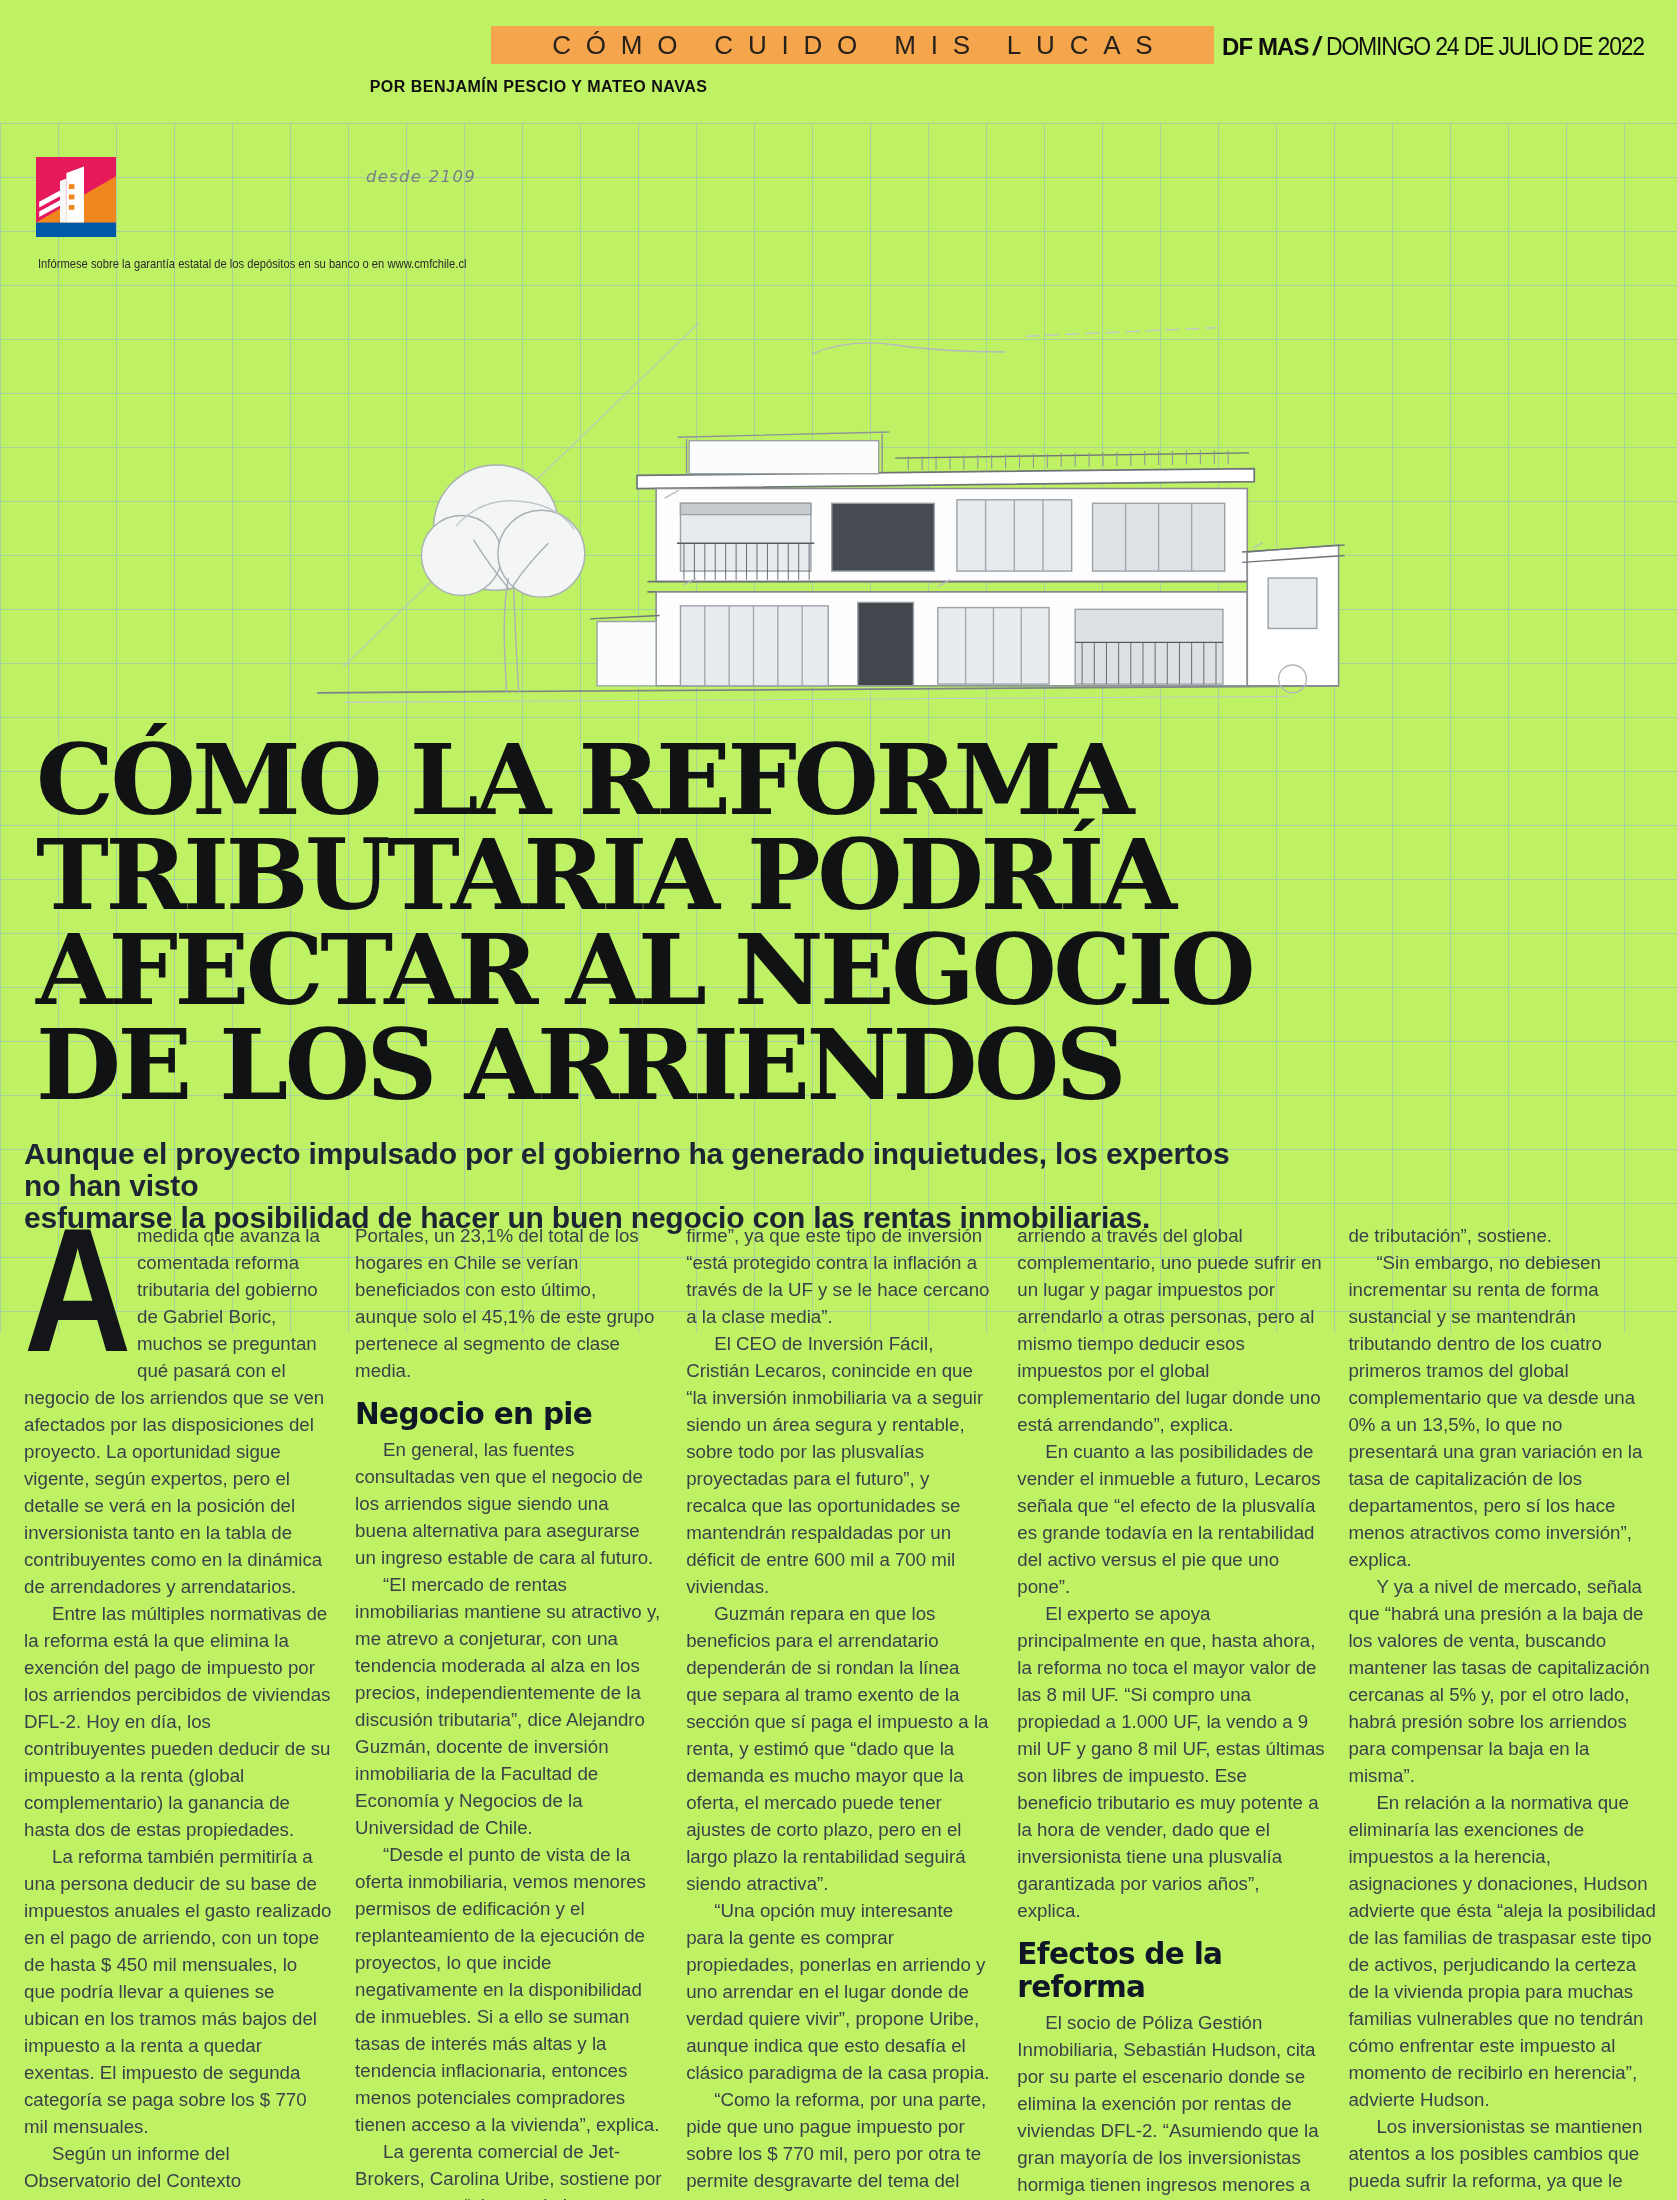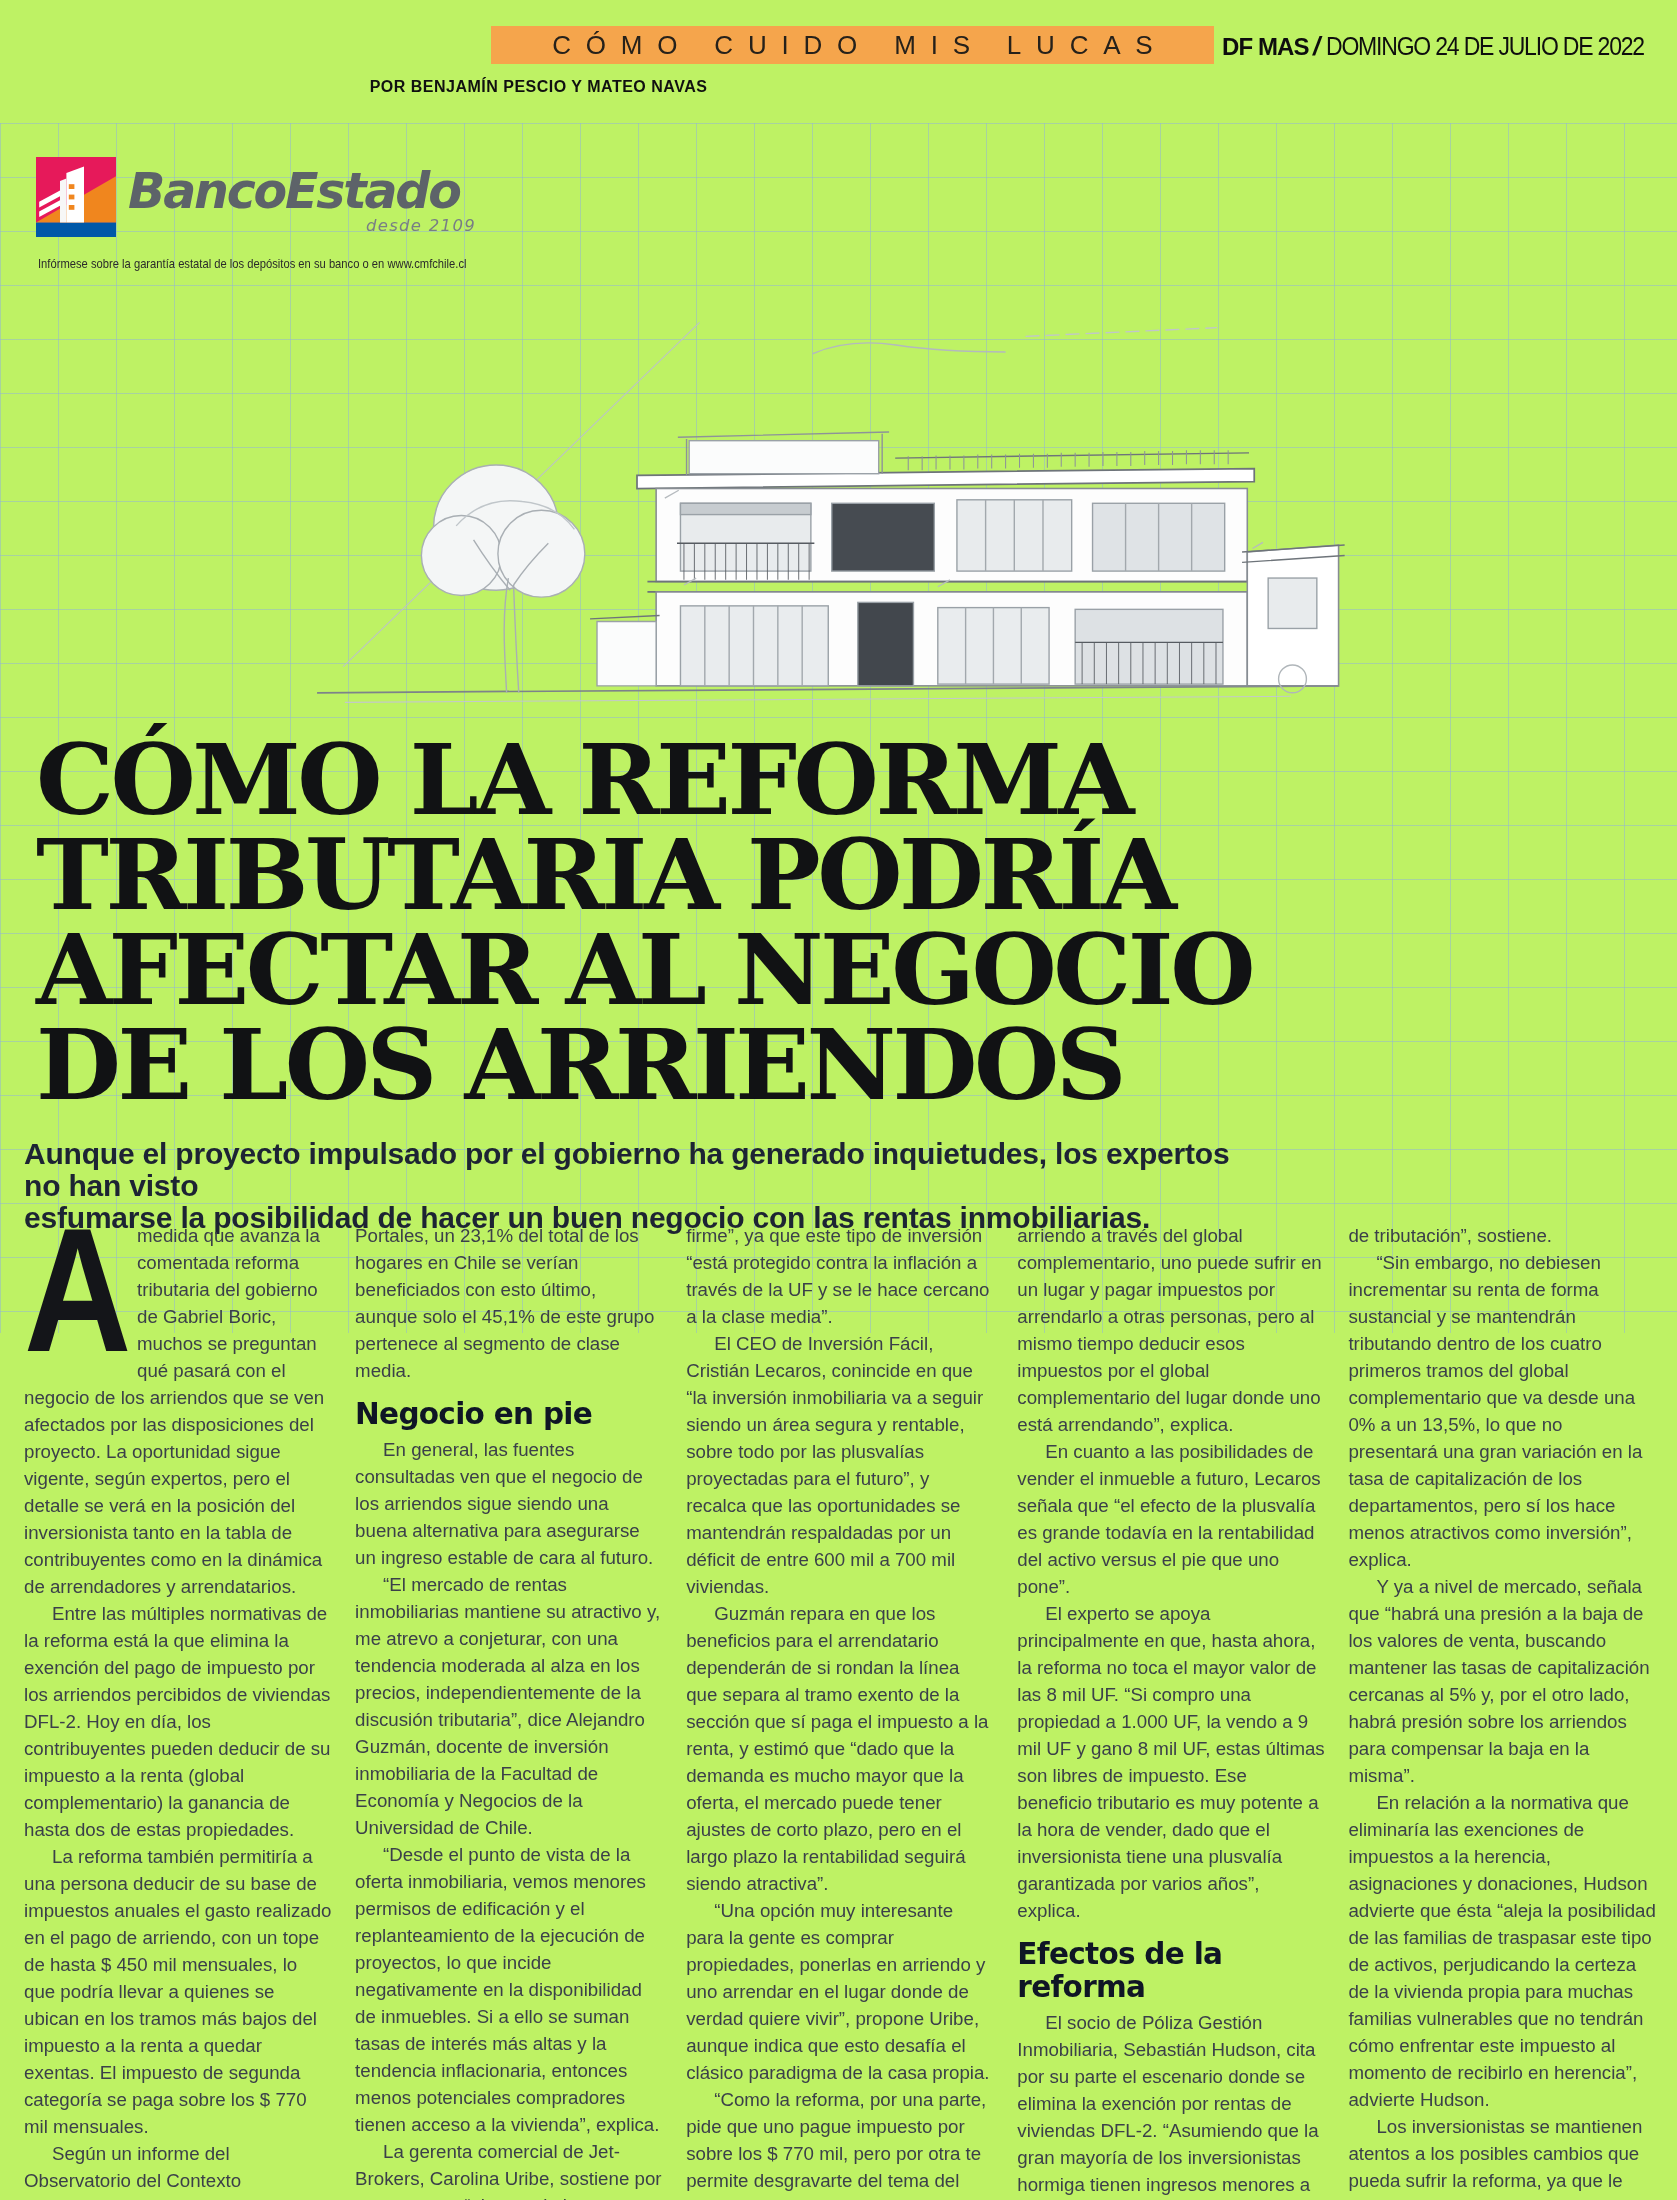--- a/index.html
+++ b/index.html
@@ -76,21 +76,20 @@
       <rect x="0" y="82" width="100" height="18" fill="#0058a8"></rect>
       <polygon points="4,56 30,42 30,49 4,63" fill="#ffffff"></polygon>
       <polygon points="4,68 30,54 30,61 4,75" fill="#ffffff"></polygon>
       <polygon points="38,20 60,12 60,82 38,82" fill="#ffffff"></polygon>
       <polygon points="30,30 38,27 38,82 30,82" fill="#f7f7f7"></polygon>
       <rect x="41" y="34" width="7" height="6" fill="#f0861e"></rect>
       <rect x="41" y="47" width="7" height="6" fill="#f0861e"></rect>
       <rect x="41" y="60" width="7" height="6" fill="#f0861e"></rect>
     </svg>
     <div class="brand">
-      <span>BancoEstado</span>
       <div class="since">desde 2109</div>
     </div>
     <div class="disclaimer">Infórmese sobre la garantía estatal de los depósitos en su banco o en www.cmfchile.cl</div>
   </div>
 
   <svg class="sketch" width="1078" height="435" viewBox="0 0 1240 500">
     <g fill="none" stroke="#9aa1a7" stroke-width="1.6">
 
       <path d="M60 432 L470 36" stroke="#bcc2c7" stroke-width="1.2"></path>
 

